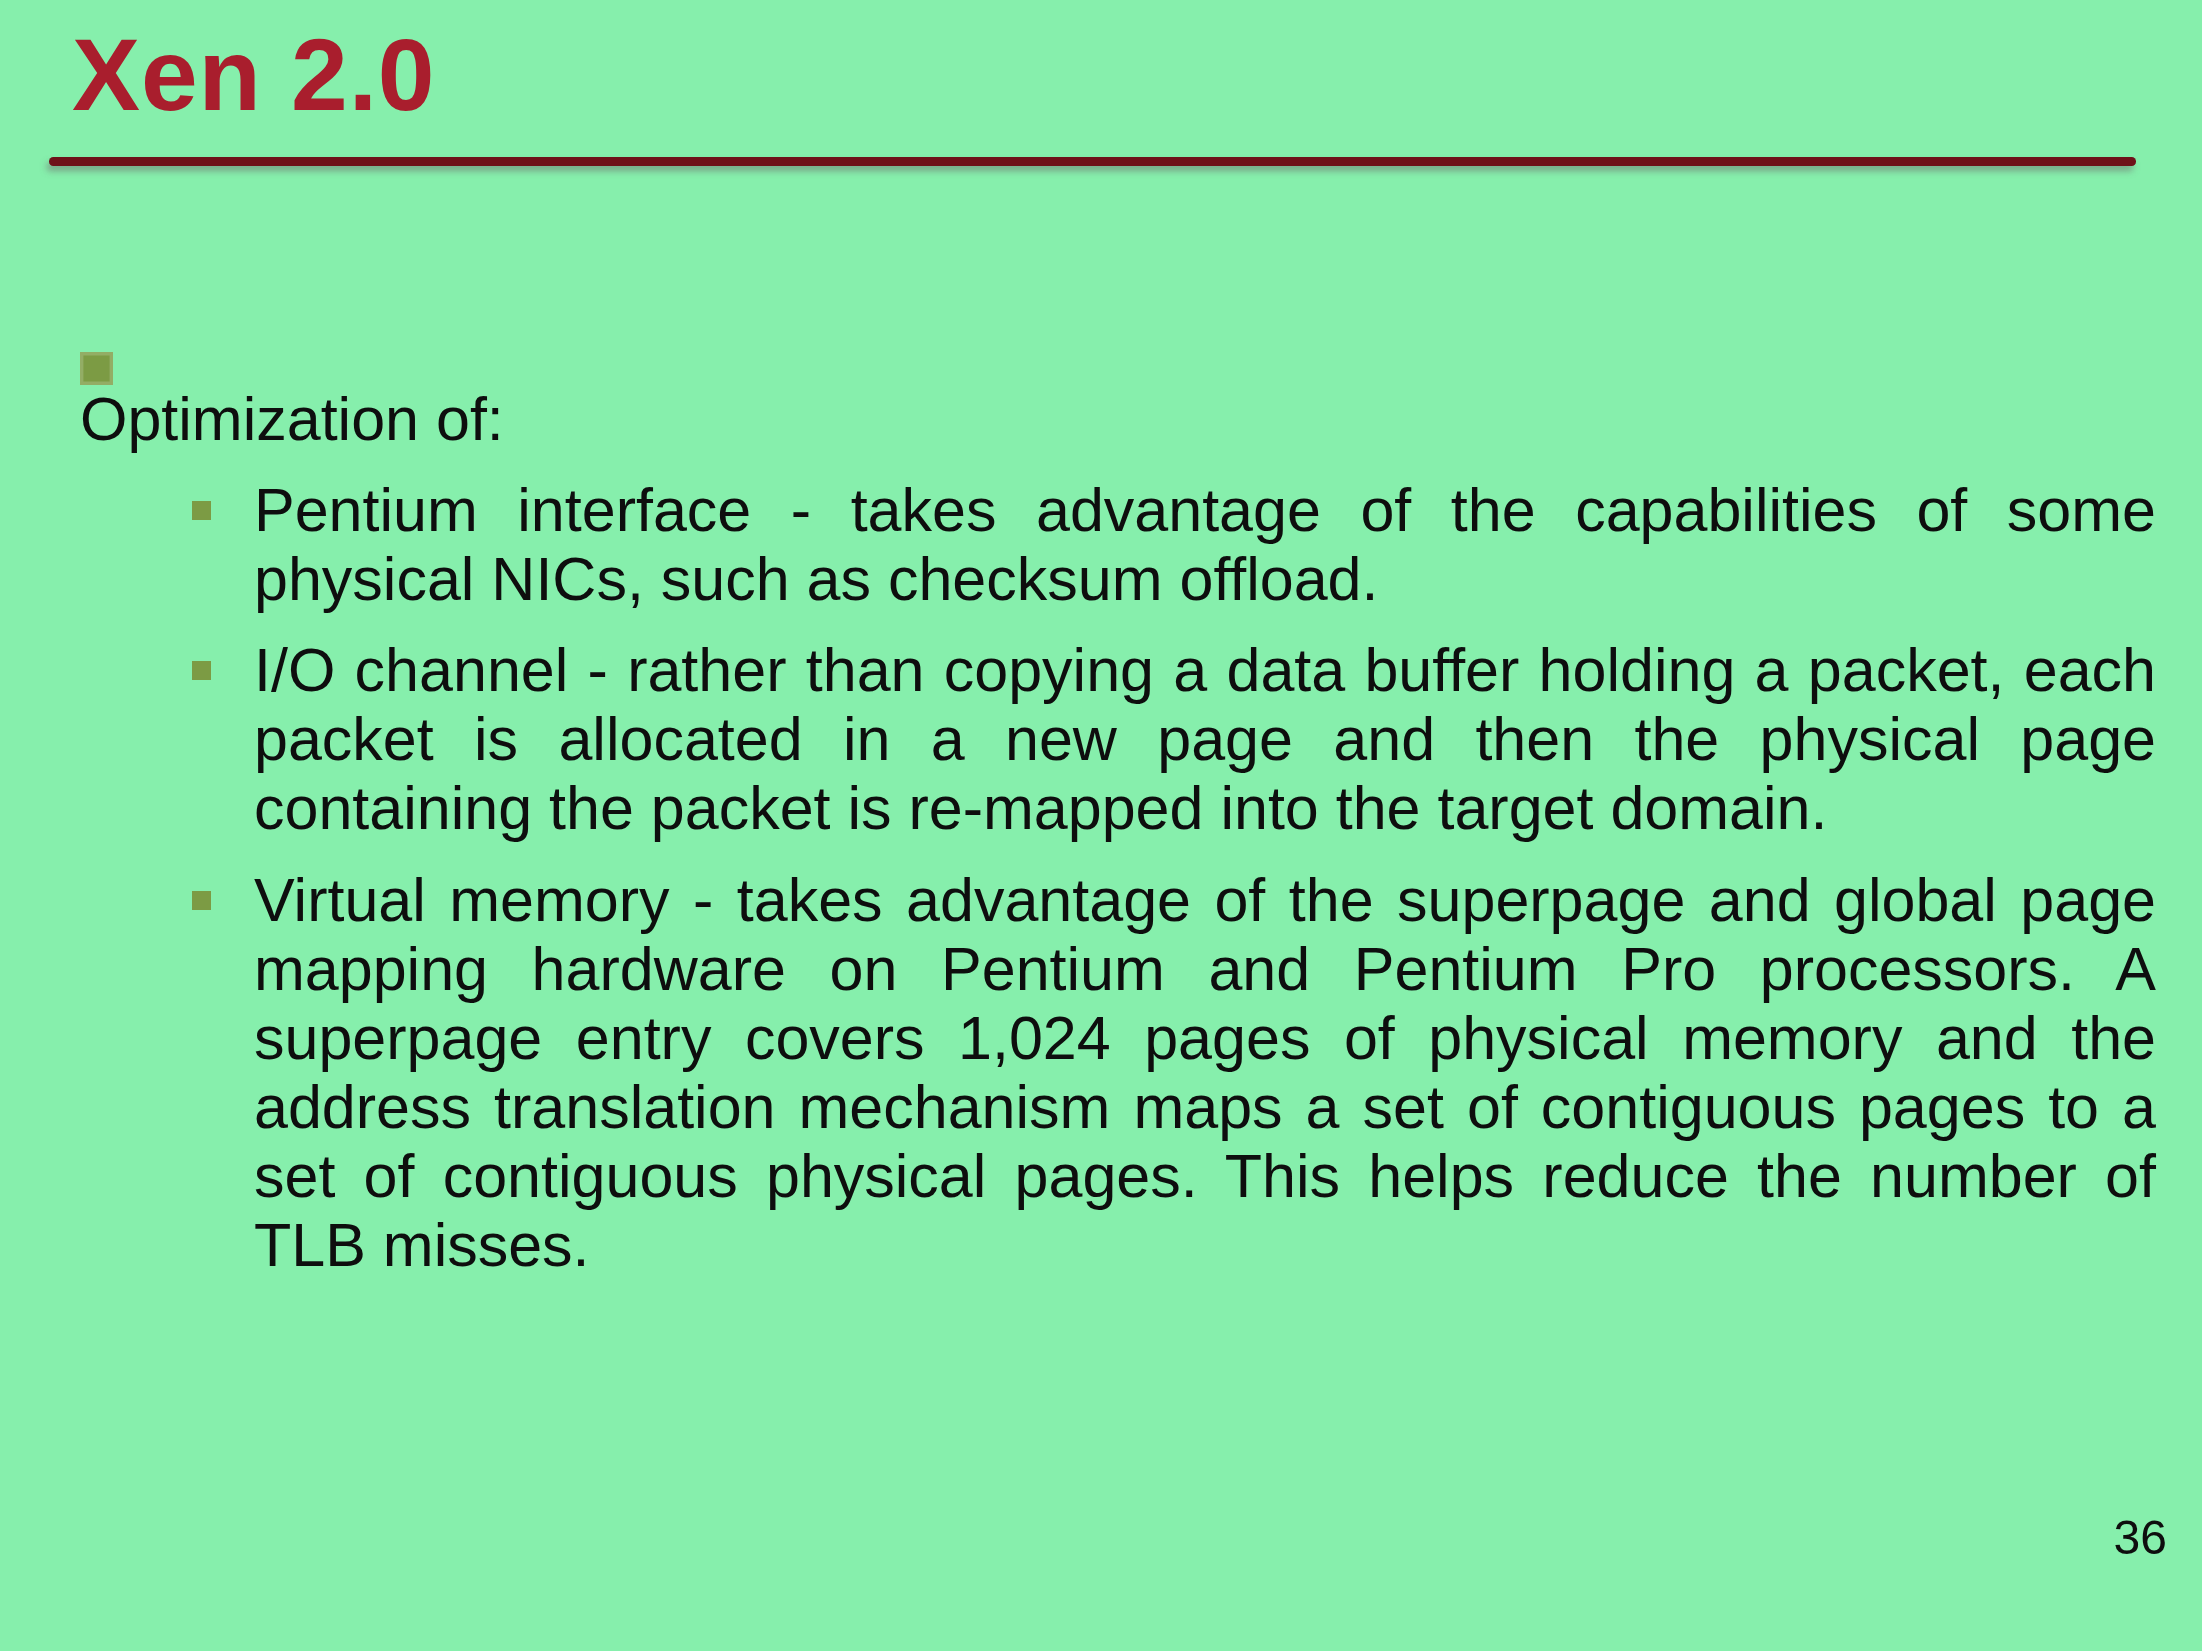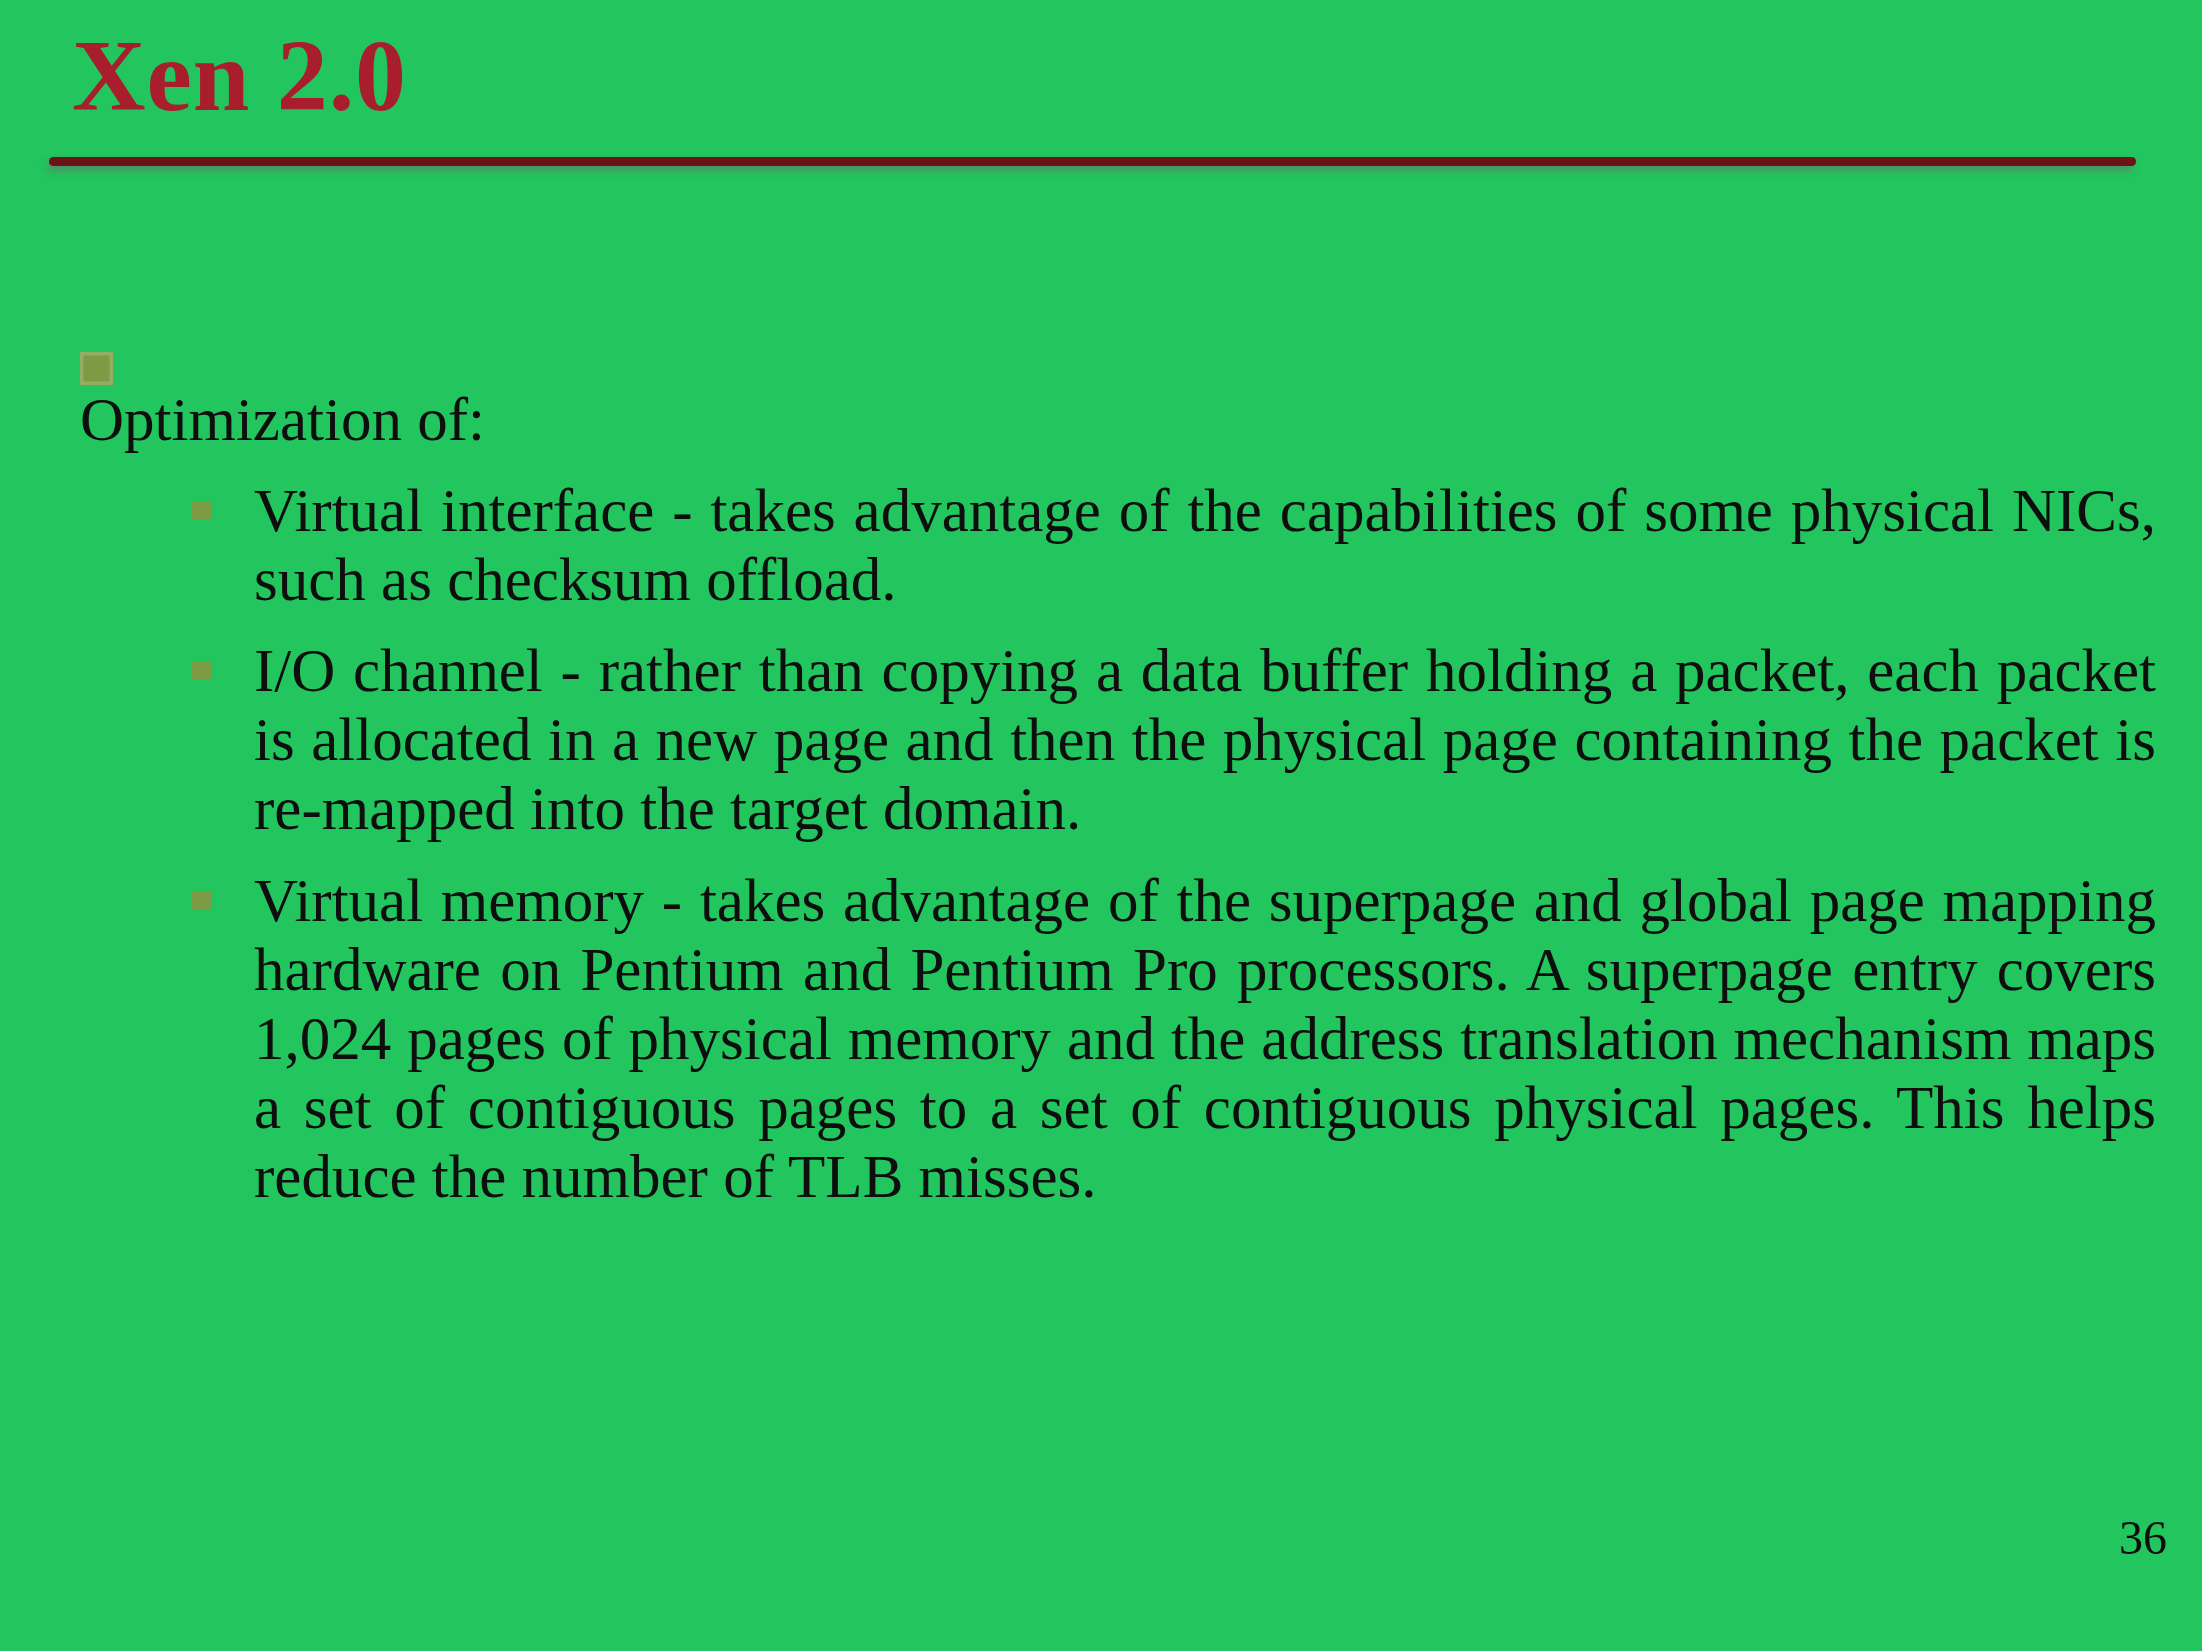--- a/index.html
+++ b/index.html
@@ -1,22 +1,22 @@
 <!DOCTYPE html>
 <html style="--title: #A91E2D; --rule: #6E1119; --bullet-green: #7C9B44; --body-text: #0E0E0E;font-size:13.8px"><head>
 <meta charset="utf-8">
 <style>
   html, body { margin: 0; padding: 0; background: #ffffff; }
   .slide {
     position: relative;
     width: 2203px;
     height: 1652px;
-    background: #22c55e;
+    background: #86efac;
     overflow: hidden;
-    font-family: Liberation Serif, serif;
+    font-family: Liberation Sans, sans-serif;
   }
   .slide-title {
     position: absolute;
     left: 72px;
     top: 24px;
     margin: 0;
     font-size: 102px;
     line-height: 103px;
     font-weight: bold;
     letter-spacing: 0.9px;
@@ -96,21 +96,21 @@
 
   <div class="content">
 
     <div class="bullet-row-l1">
       <span class="sq-l1"></span>
       <p class="bullet-text">Optimization of:</p>
     </div>
 
     <div class="bullet-row-l2">
       <span class="sq-l2"></span>
-      <p class="bullet-text">Virtual interface - takes advantage of the capabilities of some physical NICs, such as checksum offload.</p>
+      <p class="bullet-text">Pentium interface - takes advantage of the capabilities of some physical NICs, such as checksum offload.</p>
     </div>
 
     <div class="bullet-row-l2">
       <span class="sq-l2"></span>
       <p class="bullet-text">I/O channel - rather than copying a data buffer holding a packet, each packet is allocated in a new page and then the physical page containing the packet is re-mapped into the target domain.</p>
     </div>
 
     <div class="bullet-row-l2">
       <span class="sq-l2"></span>
       <p class="bullet-text">Virtual memory - takes advantage of the superpage and global page mapping hardware on Pentium and Pentium Pro processors. A superpage entry covers 1,024 pages of physical memory and the address translation mechanism maps a set of contiguous pages to a set of contiguous physical pages. This helps reduce the number of TLB misses.</p>

